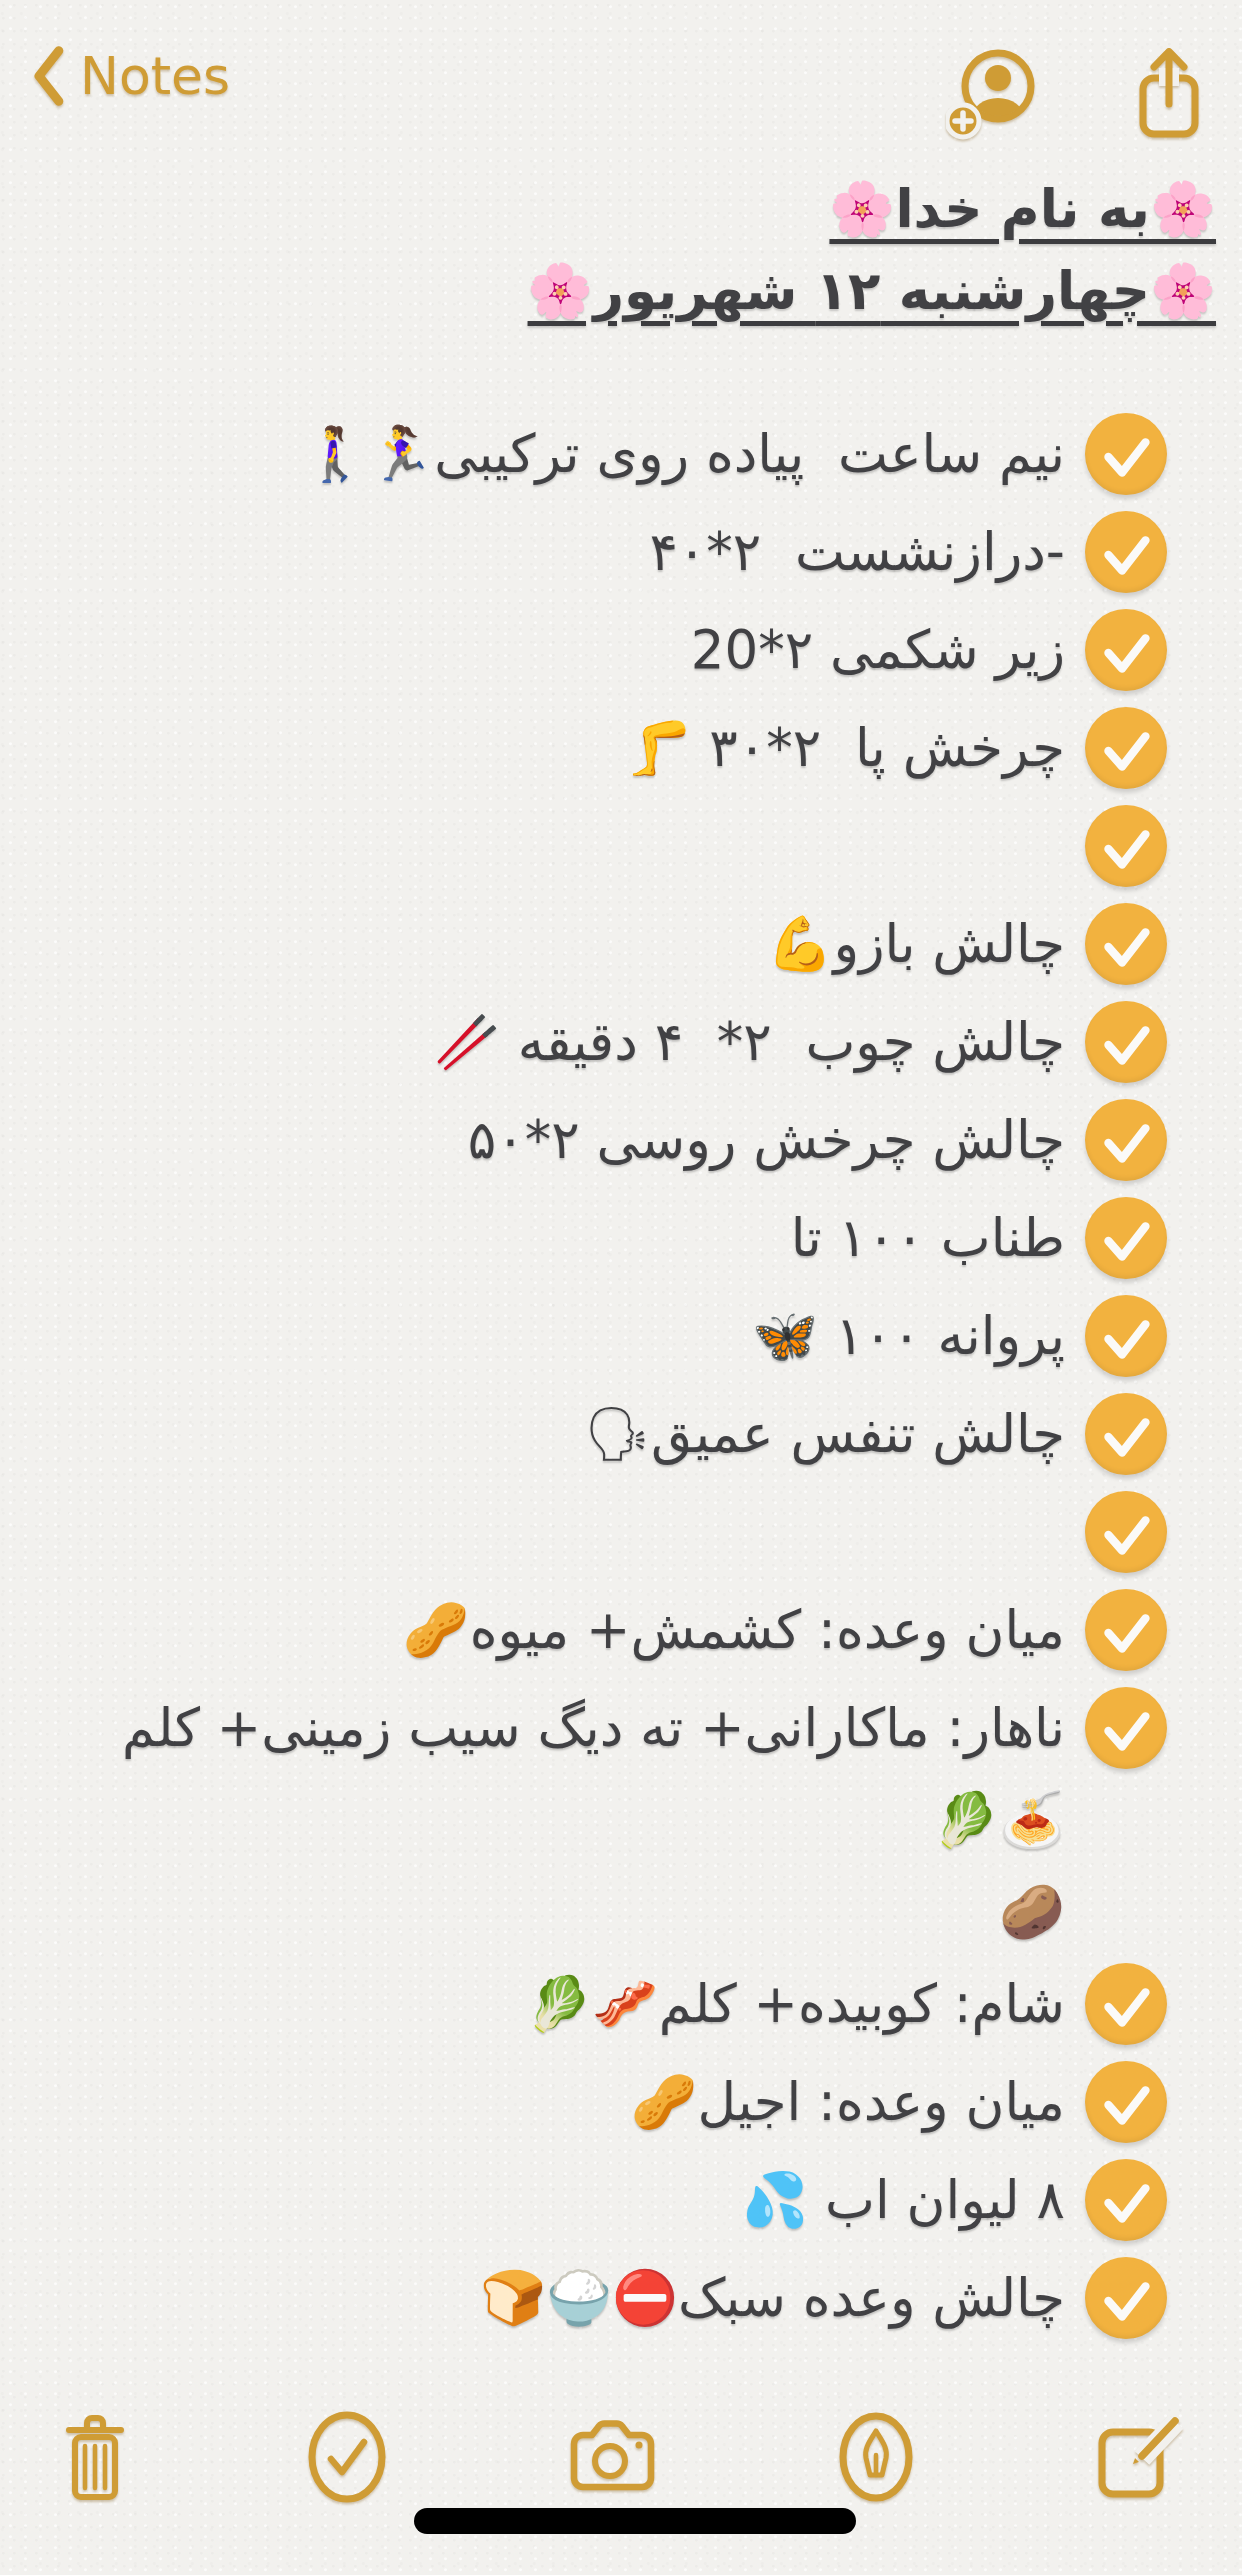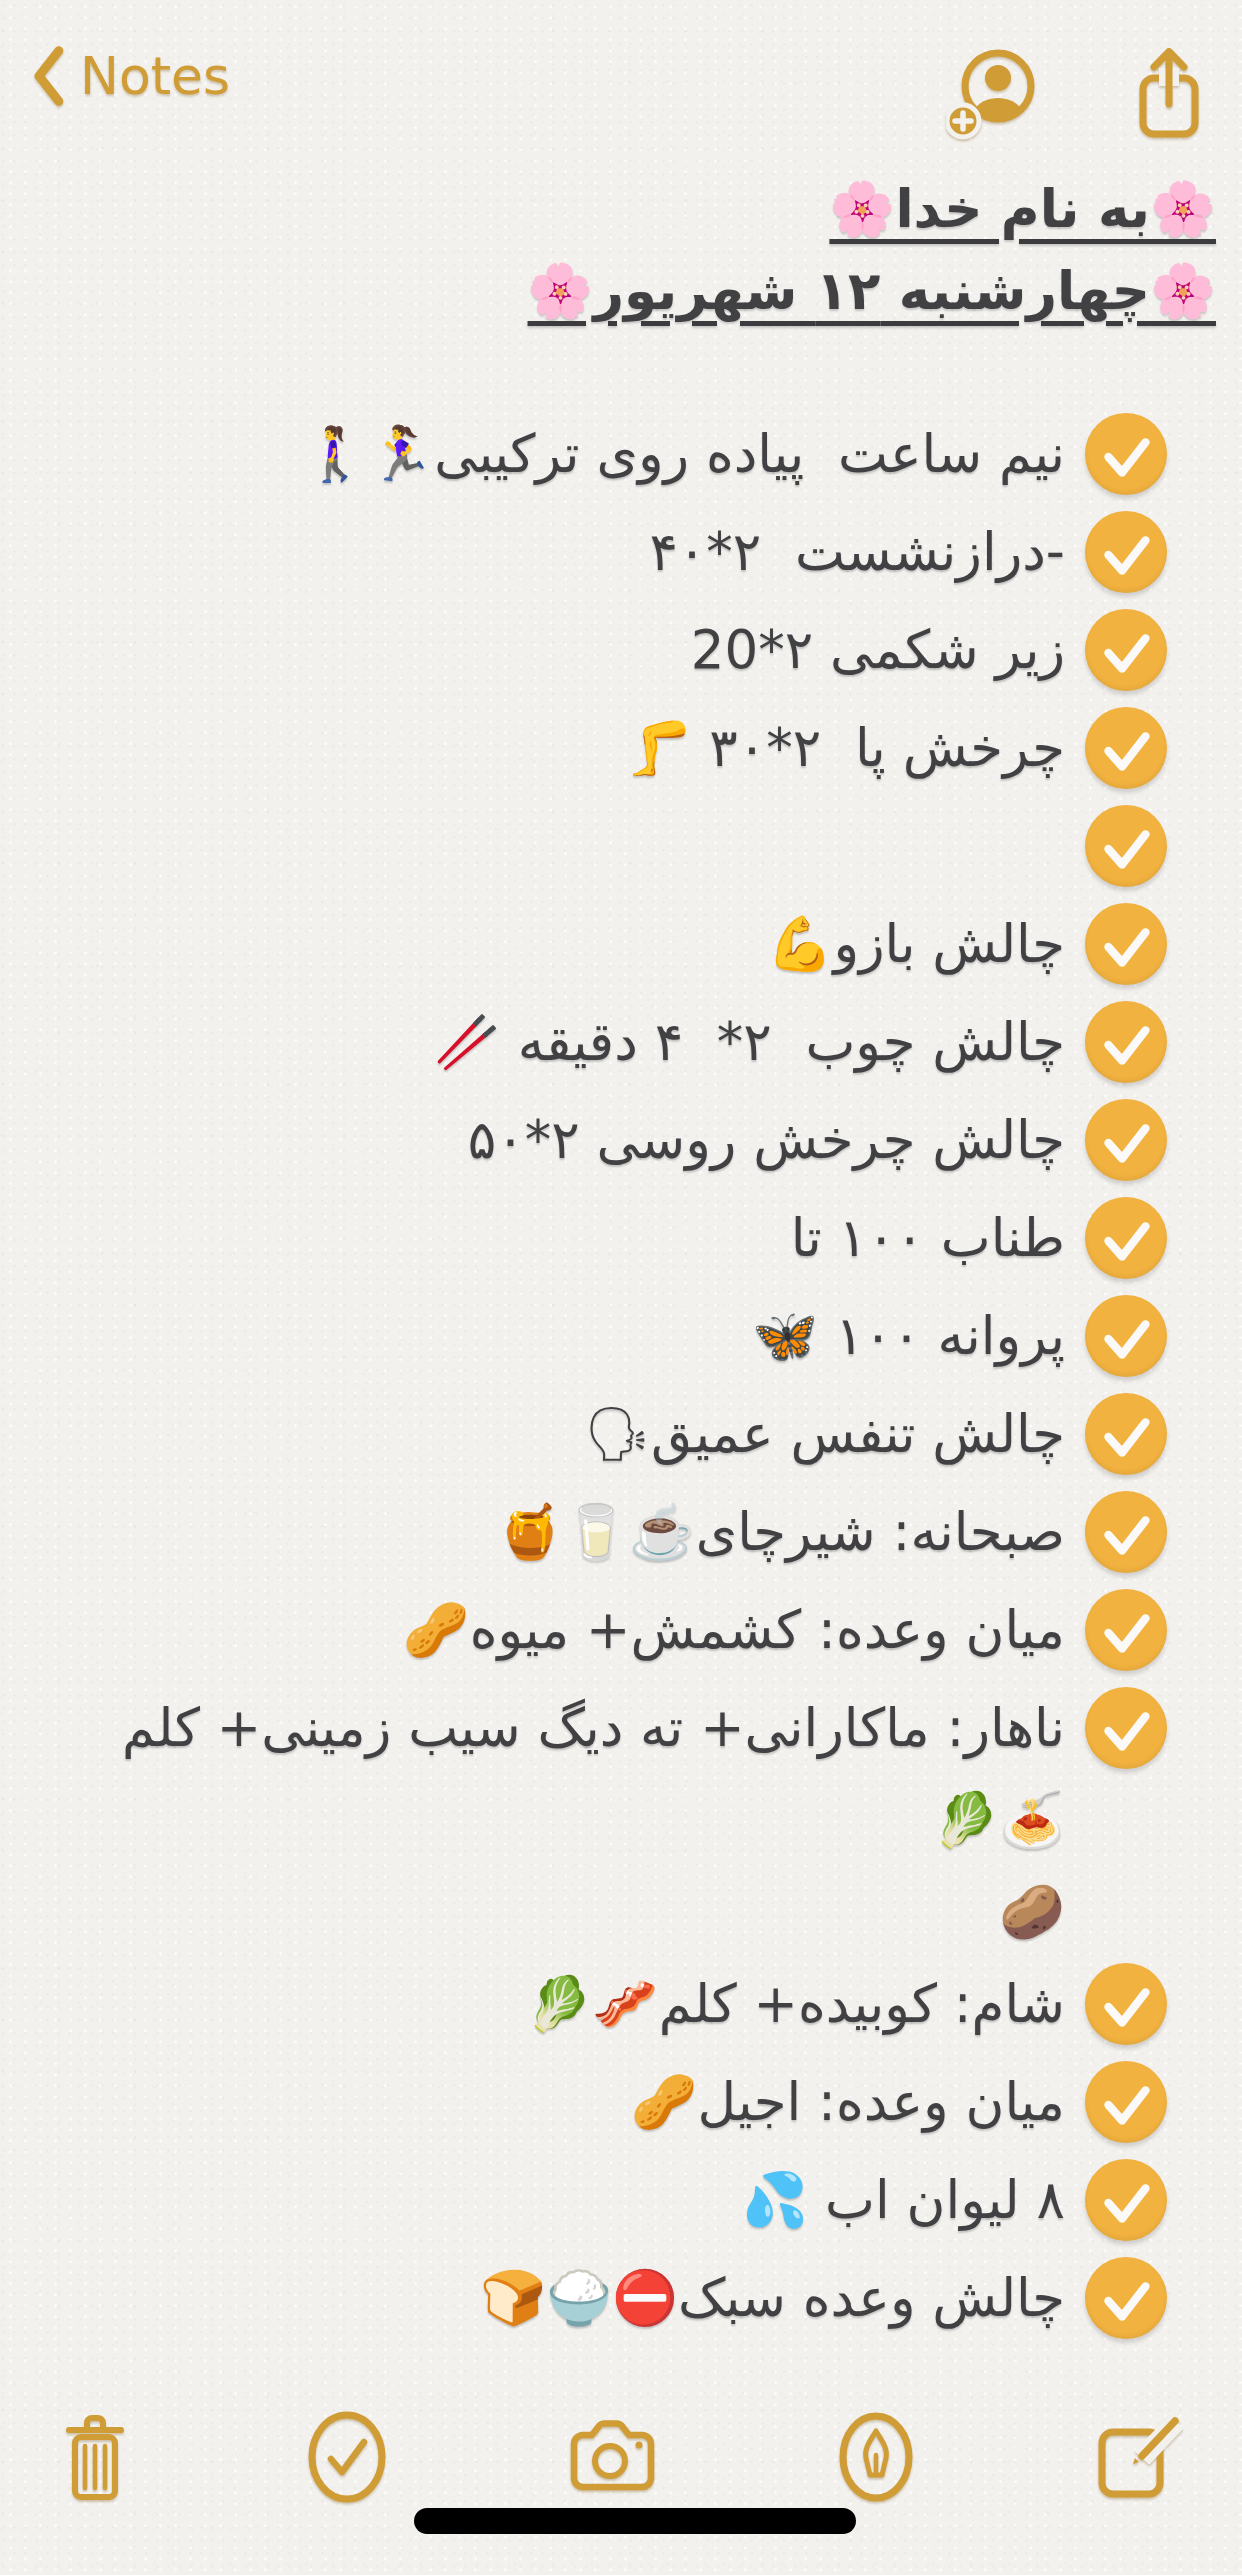--- a/index.html
+++ b/index.html
@@ -197,21 +197,20 @@
             </svg>
           </span>
           <span class="txt">چالش تنفس عمیق🗣</span>
         </div>
         <div class="row">
           <span class="circle">
             <svg width="82" height="82" viewBox="0 0 84 84">
               <path d="M24 45 l14 16 l24 -31" fill="none" stroke="#fbfaf8" stroke-width="8.5" stroke-linecap="round" stroke-linejoin="round"></path>
             </svg>
           </span>
-          <span class="txt">صبحانه: شیرچای☕️🥛🍯</span>
         </div>
         <div class="row">
           <span class="circle">
             <svg width="82" height="82" viewBox="0 0 84 84">
               <path d="M24 45 l14 16 l24 -31" fill="none" stroke="#fbfaf8" stroke-width="8.5" stroke-linecap="round" stroke-linejoin="round"></path>
             </svg>
           </span>
           <span class="txt">میان وعده: کشمش+ میوه🥜</span>
         </div>
         <div class="row">

